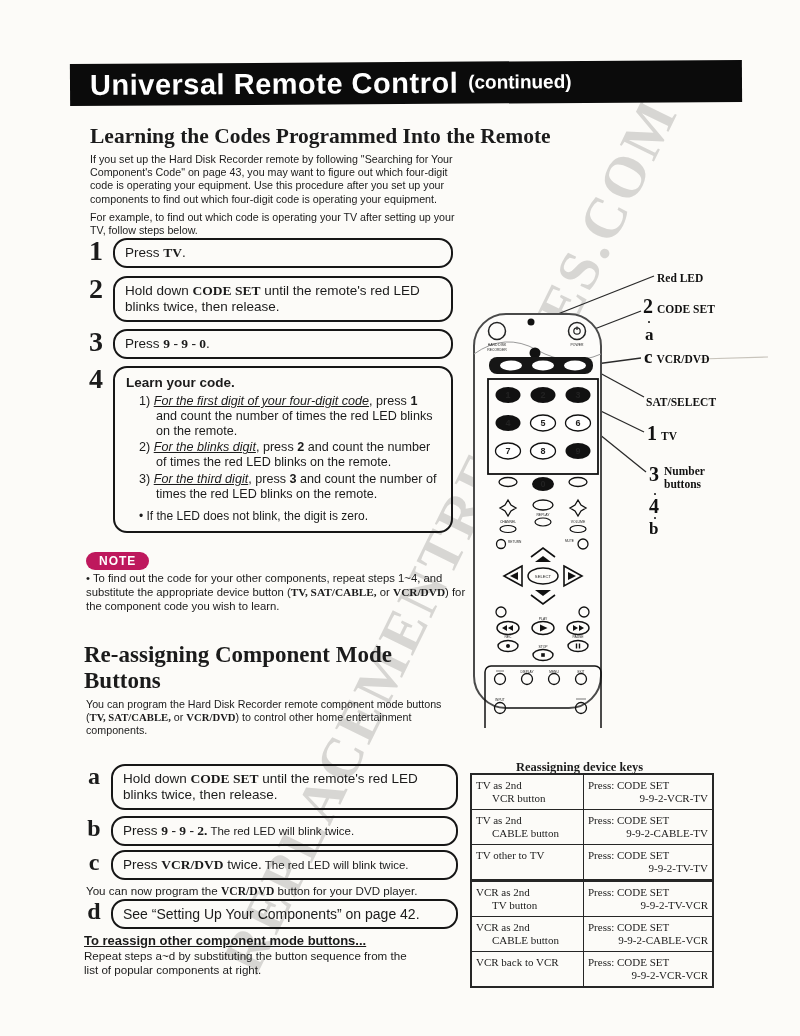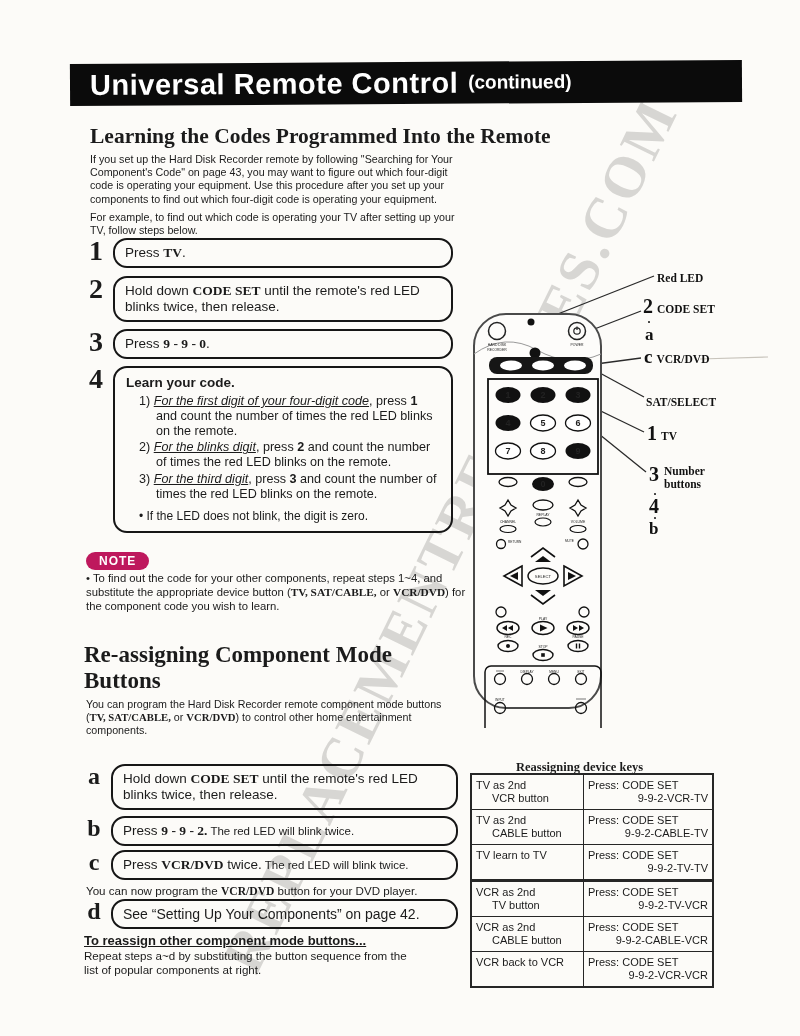--- a/index.html
+++ b/index.html
@@ -35,21 +35,21 @@
   
   .note-badge{display:inline-block;background:#be185d;color:#fff;font-weight:bold;font-size:12px;
     padding:2px 13px;border-radius:11px;letter-spacing:1px;}
   
   .foot-title{font-size:13px;font-weight:bold;text-decoration:underline;}
   .foot-body{font-size:11.6px;line-height:13.6px;}
   
   .rtable-title{font-family:"Liberation Serif",serif;font-weight:bold;font-size:12.5px;}
   table.rtable{border-collapse:collapse;width:244px;}
   .rtable td{border:1.4px solid #262626;font-size:11px;line-height:13px;padding:4px 4px;vertical-align:top;}
-  .rtable{border:2.2px solid #262626;}
+  .rtable{border:2.2px solid #262626;font-family:Liberation Serif, serif;}
   .rtable tr.thick td{border-top:3px solid #262626;}
   .cell-l2{padding-left:16px;}
   .cell-r2{text-align:right;}
   
   .co{position:absolute;z-index:3;font-family:"Liberation Serif",serif;font-weight:bold;color:#111;}
   .co-label{font-size:11.5px;}
   .co-num{font-size:20px;line-height:18px;}
   .co-letter{font-size:17px;line-height:15px;}
   .co-dot{font-size:12px;line-height:6px;padding-left:4px;}
   .co-col{display:flex;flex-direction:column;gap:2px;}
@@ -390,21 +390,21 @@
             <div>TV as 2nd</div>
             <div class="cell-l2">CABLE button</div>
           </td>
       <td>
             <div>Press: CODE SET</div>
             <div class="cell-r2">9-9-2-CABLE-TV</div>
           </td>
     </tr>
     <tr>
       <td>
-            <div>TV learn to TV</div>
+            <div>TV other to TV</div>
           </td>
       <td>
             <div>Press: CODE SET</div>
             <div class="cell-r2">9-9-2-TV-TV</div>
           </td>
     </tr>
     <tr class="thick">
       <td>
             <div>VCR as 2nd</div>
             <div class="cell-l2">TV button</div>

